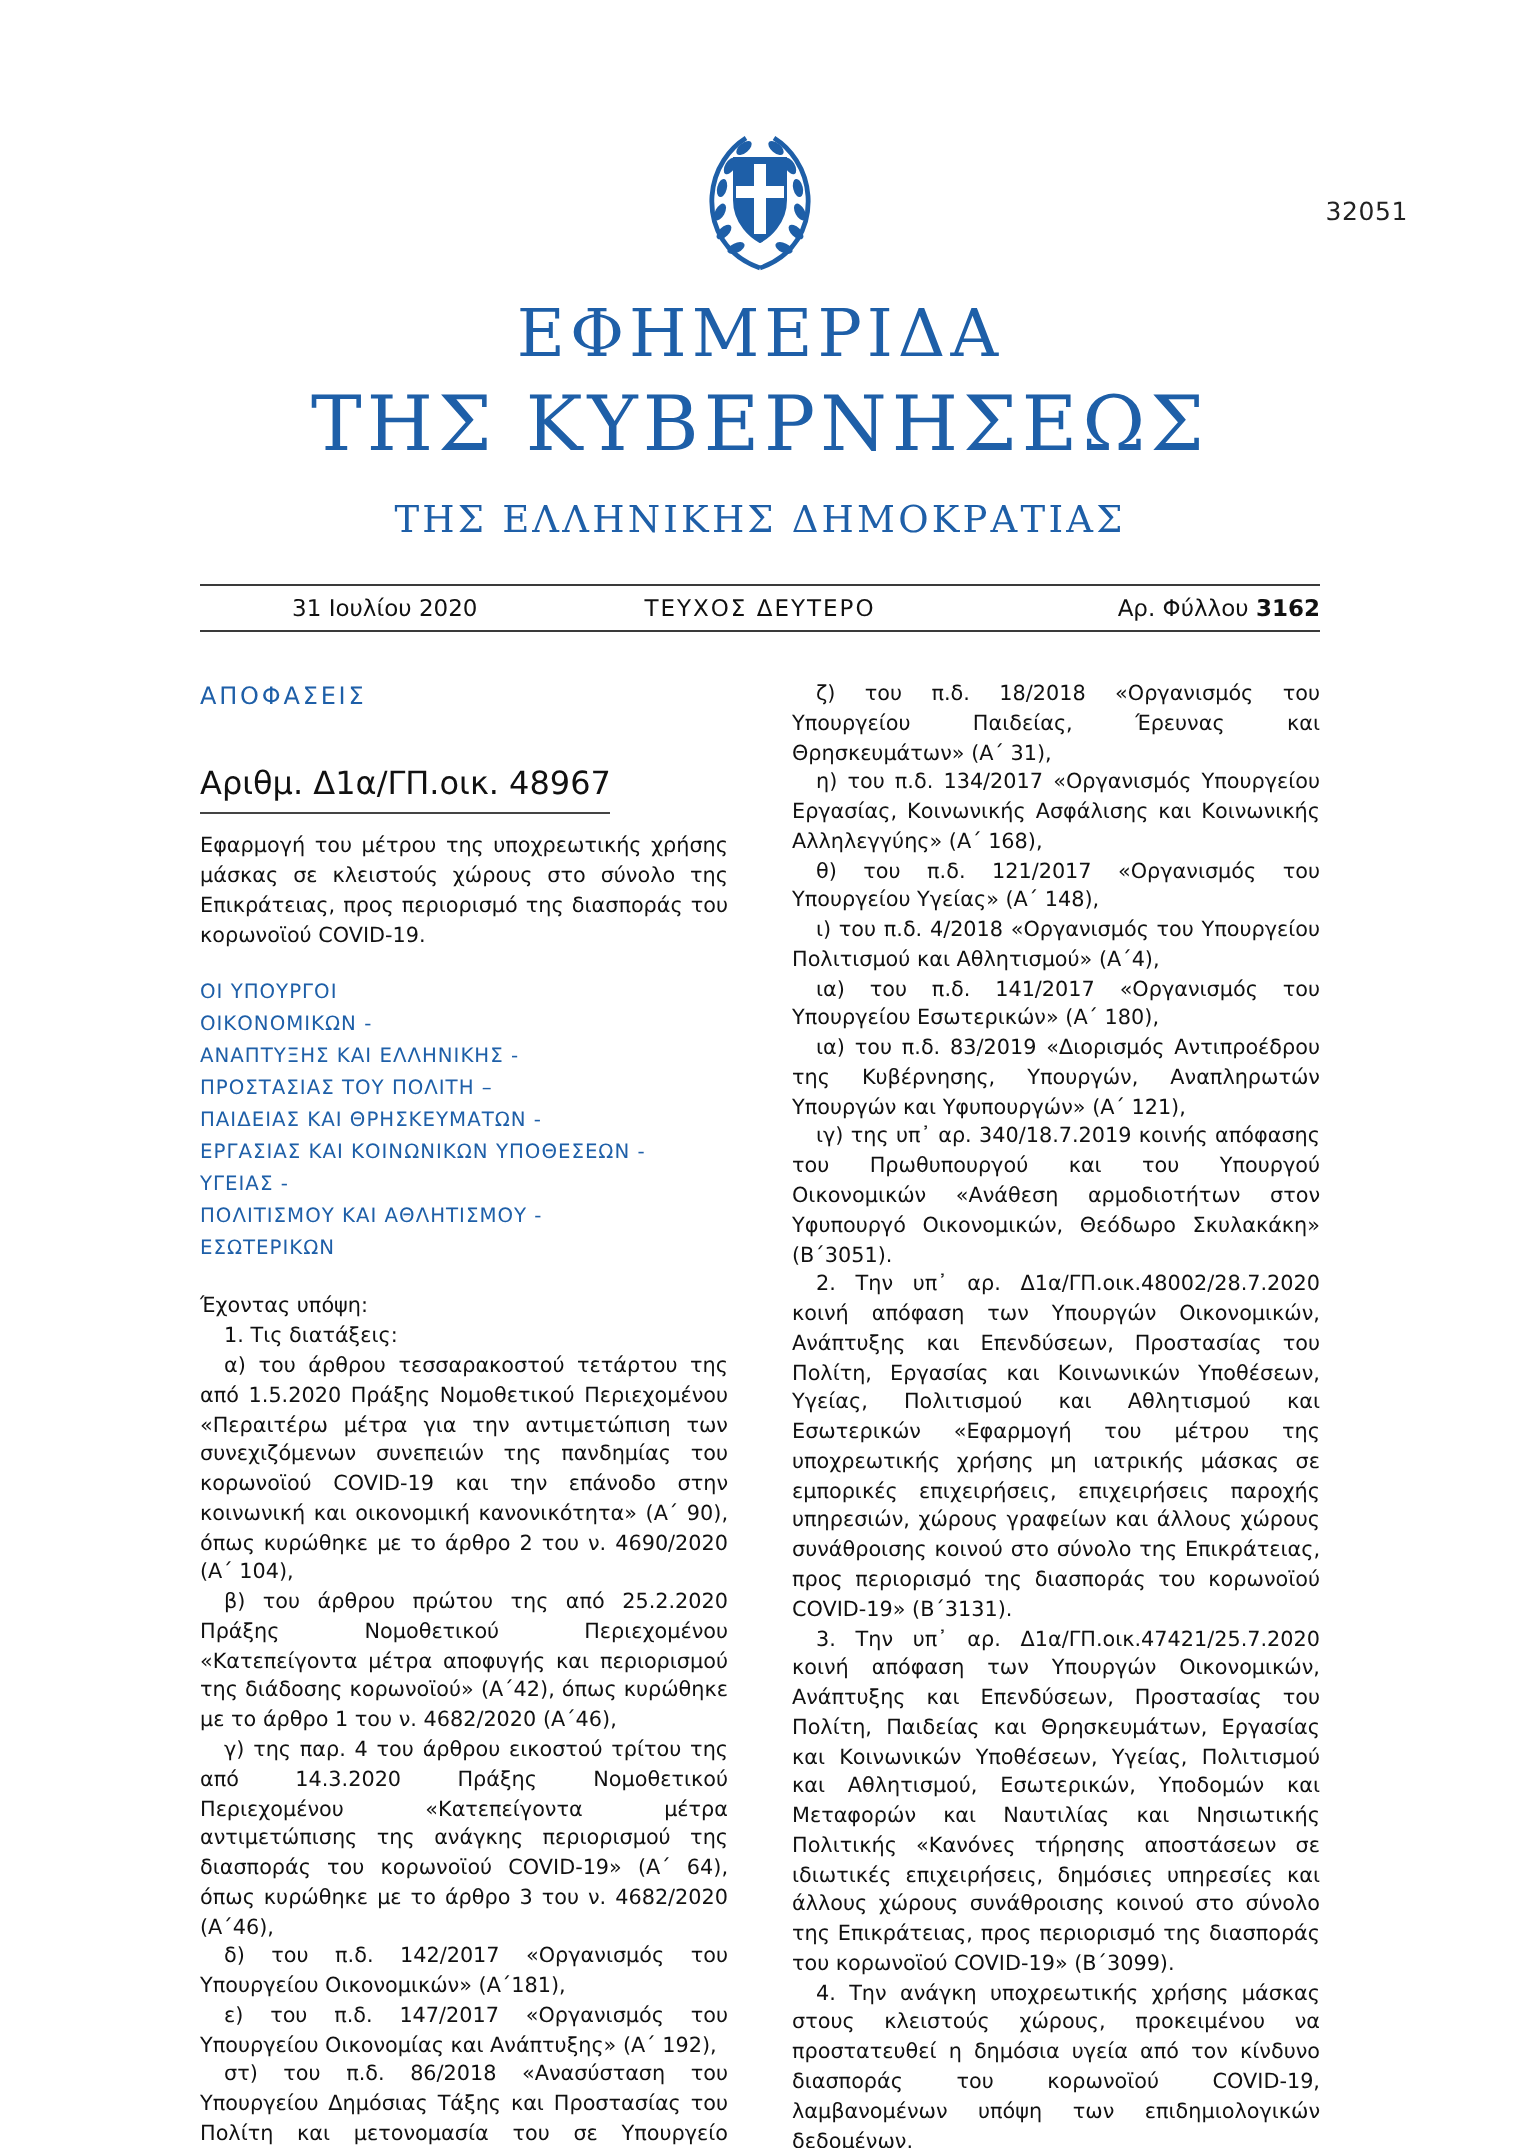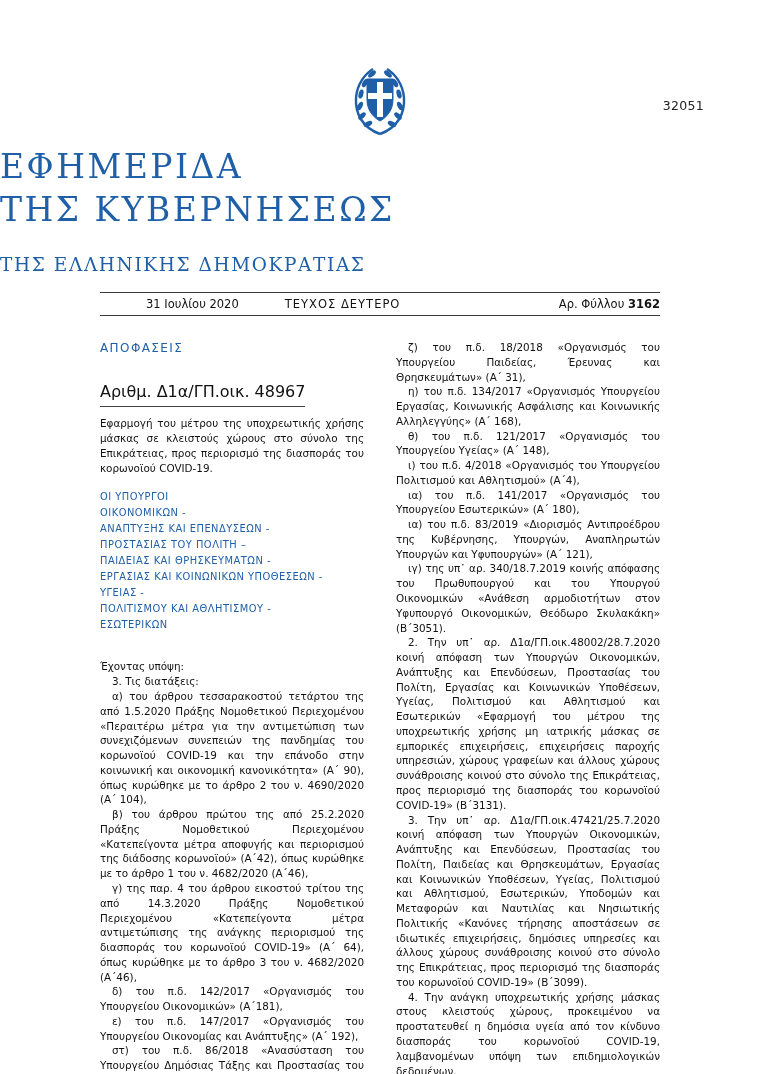--- a/index.html
+++ b/index.html
@@ -46,40 +46,41 @@
     width: 62px;
     height: 74px;
   }
 
   
   .masthead {
     position: absolute;
     top: 148px;
     left: 0;
     width: 760px;
+    text-align: center;
     color: #1e5fa8;
     font-family: "DejaVu Serif", serif;
   }
   .mast-l1 {
     font-size: 33px;
     letter-spacing: 2.5px;
     font-weight: normal;
     line-height: 1.18;
   }
   .mast-l2 {
-    font-size: 33px;
+    font-size: 38px;
     letter-spacing: 2.5px;
     font-weight: normal;
     line-height: 1.25;
     margin-top: 2px;
   }
   .mast-l3 {
     font-size: 18.5px;
     letter-spacing: 1.6px;
-    margin-top: 24px;
+    margin-top: 14px;
   }
 
   
   .issue-bar {
     position: absolute;
     top: 292px;
     left: 100px;
     width: 560px;
     border-top: 1.2px solid #3a3a3a;
     border-bottom: 1.2px solid #3a3a3a;
@@ -88,20 +89,21 @@
     align-items: center;
     font-size: 11.5px;
     color: #111;
   }
   .issue-date {
     width: 33%;
     text-align: center;
   }
   .issue-type {
     width: 34%;
+    text-align: center;
     letter-spacing: 1px;
   }
   .issue-number {
     width: 33%;
     text-align: right;
   }
   .issue-number b { font-weight: bold; }
 
   
   .columns {
@@ -138,21 +140,21 @@
     font-size: 10.4px;
     line-height: 1.45;
     text-align: justify;
     margin-bottom: 13px;
   }
   .ministers {
     color: #1e5fa8;
     font-size: 9.9px;
     line-height: 1.62;
     letter-spacing: 0.5px;
-    margin-bottom: 26px;
+    margin-bottom: 13px;
   }
   .ministers div { white-space: nowrap; }
   p.para {
     margin: 0 0 0 0;
     text-indent: 12px;
   }
   p.para.noindent {
     text-indent: 0;
   }
 </style>
@@ -207,30 +209,30 @@
 
   <div class="columns">
 
     <div class="col">
       <div class="section-title">ΑΠΟΦΑΣΕΙΣ</div>
       <div class="arith">Αριθμ. Δ1α/ΓΠ.οικ. 48967</div>
       <div class="summary">Εφαρμογή του μέτρου της υποχρεωτικής χρήσης μάσκας σε κλειστούς χώρους στο σύνολο της Επικράτειας, προς περιορισμό της διασποράς του κορωνοϊού COVID-19.</div>
       <div class="ministers">
         <div>ΟΙ ΥΠΟΥΡΓΟΙ</div>
         <div>ΟΙΚΟΝΟΜΙΚΩΝ -</div>
-        <div>ΑΝΑΠΤΥΞΗΣ ΚΑΙ ΕΠΕΝΔΥΣΕΩΝ -</div>
+        <div>ΑΝΑΠΤΥΞΗΣ ΚΑΙ ΕΛΛΗΝΙΚΗΣ -</div>
         <div>ΠΡΟΣΤΑΣΙΑΣ ΤΟΥ ΠΟΛΙΤΗ –</div>
         <div>ΠΑΙΔΕΙΑΣ ΚΑΙ ΘΡΗΣΚΕΥΜΑΤΩΝ -</div>
         <div>ΕΡΓΑΣΙΑΣ ΚΑΙ ΚΟΙΝΩΝΙΚΩΝ ΥΠΟΘΕΣΕΩΝ -</div>
         <div>ΥΓΕΙΑΣ -</div>
         <div>ΠΟΛΙΤΙΣΜΟΥ ΚΑΙ ΑΘΛΗΤΙΣΜΟΥ -</div>
         <div>ΕΣΩΤΕΡΙΚΩΝ</div>
       </div>
       <p class="para noindent">Έχοντας υπόψη:</p>
-      <p class="para">3. Τις διατάξεις:</p>
+      <p class="para">1. Τις διατάξεις:</p>
       <p class="para">α) του άρθρου τεσσαρακοστού τετάρτου της από 1.5.2020 Πράξης Νομοθετικού Περιεχομένου «Περαιτέρω μέτρα για την αντιμετώπιση των συνεχιζόμενων συνεπειών της πανδημίας του κορωνοϊού COVID-19 και την επάνοδο στην κοινωνική και οικονομική κανονικότητα» (Α΄ 90), όπως κυρώθηκε με το άρθρο 2 του ν. 4690/2020 (Α΄ 104),</p>
       <p class="para">β) του άρθρου πρώτου της από 25.2.2020 Πράξης Νομοθετικού Περιεχομένου «Κατεπείγοντα μέτρα αποφυγής και περιορισμού της διάδοσης κορωνοϊού» (Α΄42), όπως κυρώθηκε με το άρθρο 1 του ν. 4682/2020 (Α΄46),</p>
       <p class="para">γ) της παρ. 4 του άρθρου εικοστού τρίτου της από 14.3.2020 Πράξης Νομοθετικού Περιεχομένου «Κατεπείγοντα μέτρα αντιμετώπισης της ανάγκης περιορισμού της διασποράς του κορωνοϊού COVID-19» (Α΄ 64), όπως κυρώθηκε με το άρθρο 3 του ν. 4682/2020 (Α΄46),</p>
       <p class="para">δ) του π.δ. 142/2017 «Οργανισμός του Υπουργείου Οικονομικών» (Α΄181),</p>
       <p class="para">ε) του π.δ. 147/2017 «Οργανισμός του Υπουργείου Οικονομίας και Ανάπτυξης» (Α΄ 192),</p>
       <p class="para">στ) του π.δ. 86/2018 «Ανασύσταση του Υπουργείου Δημόσιας Τάξης και Προστασίας του Πολίτη και μετονομασία του σε Υπουργείο Προστασίας του Πολίτη» (Α΄ 159),</p>
     </div>
 
     <div class="col">
       <p class="para">ζ) του π.δ. 18/2018 «Οργανισμός του Υπουργείου Παιδείας, Έρευνας και Θρησκευμάτων» (Α΄ 31),</p>

